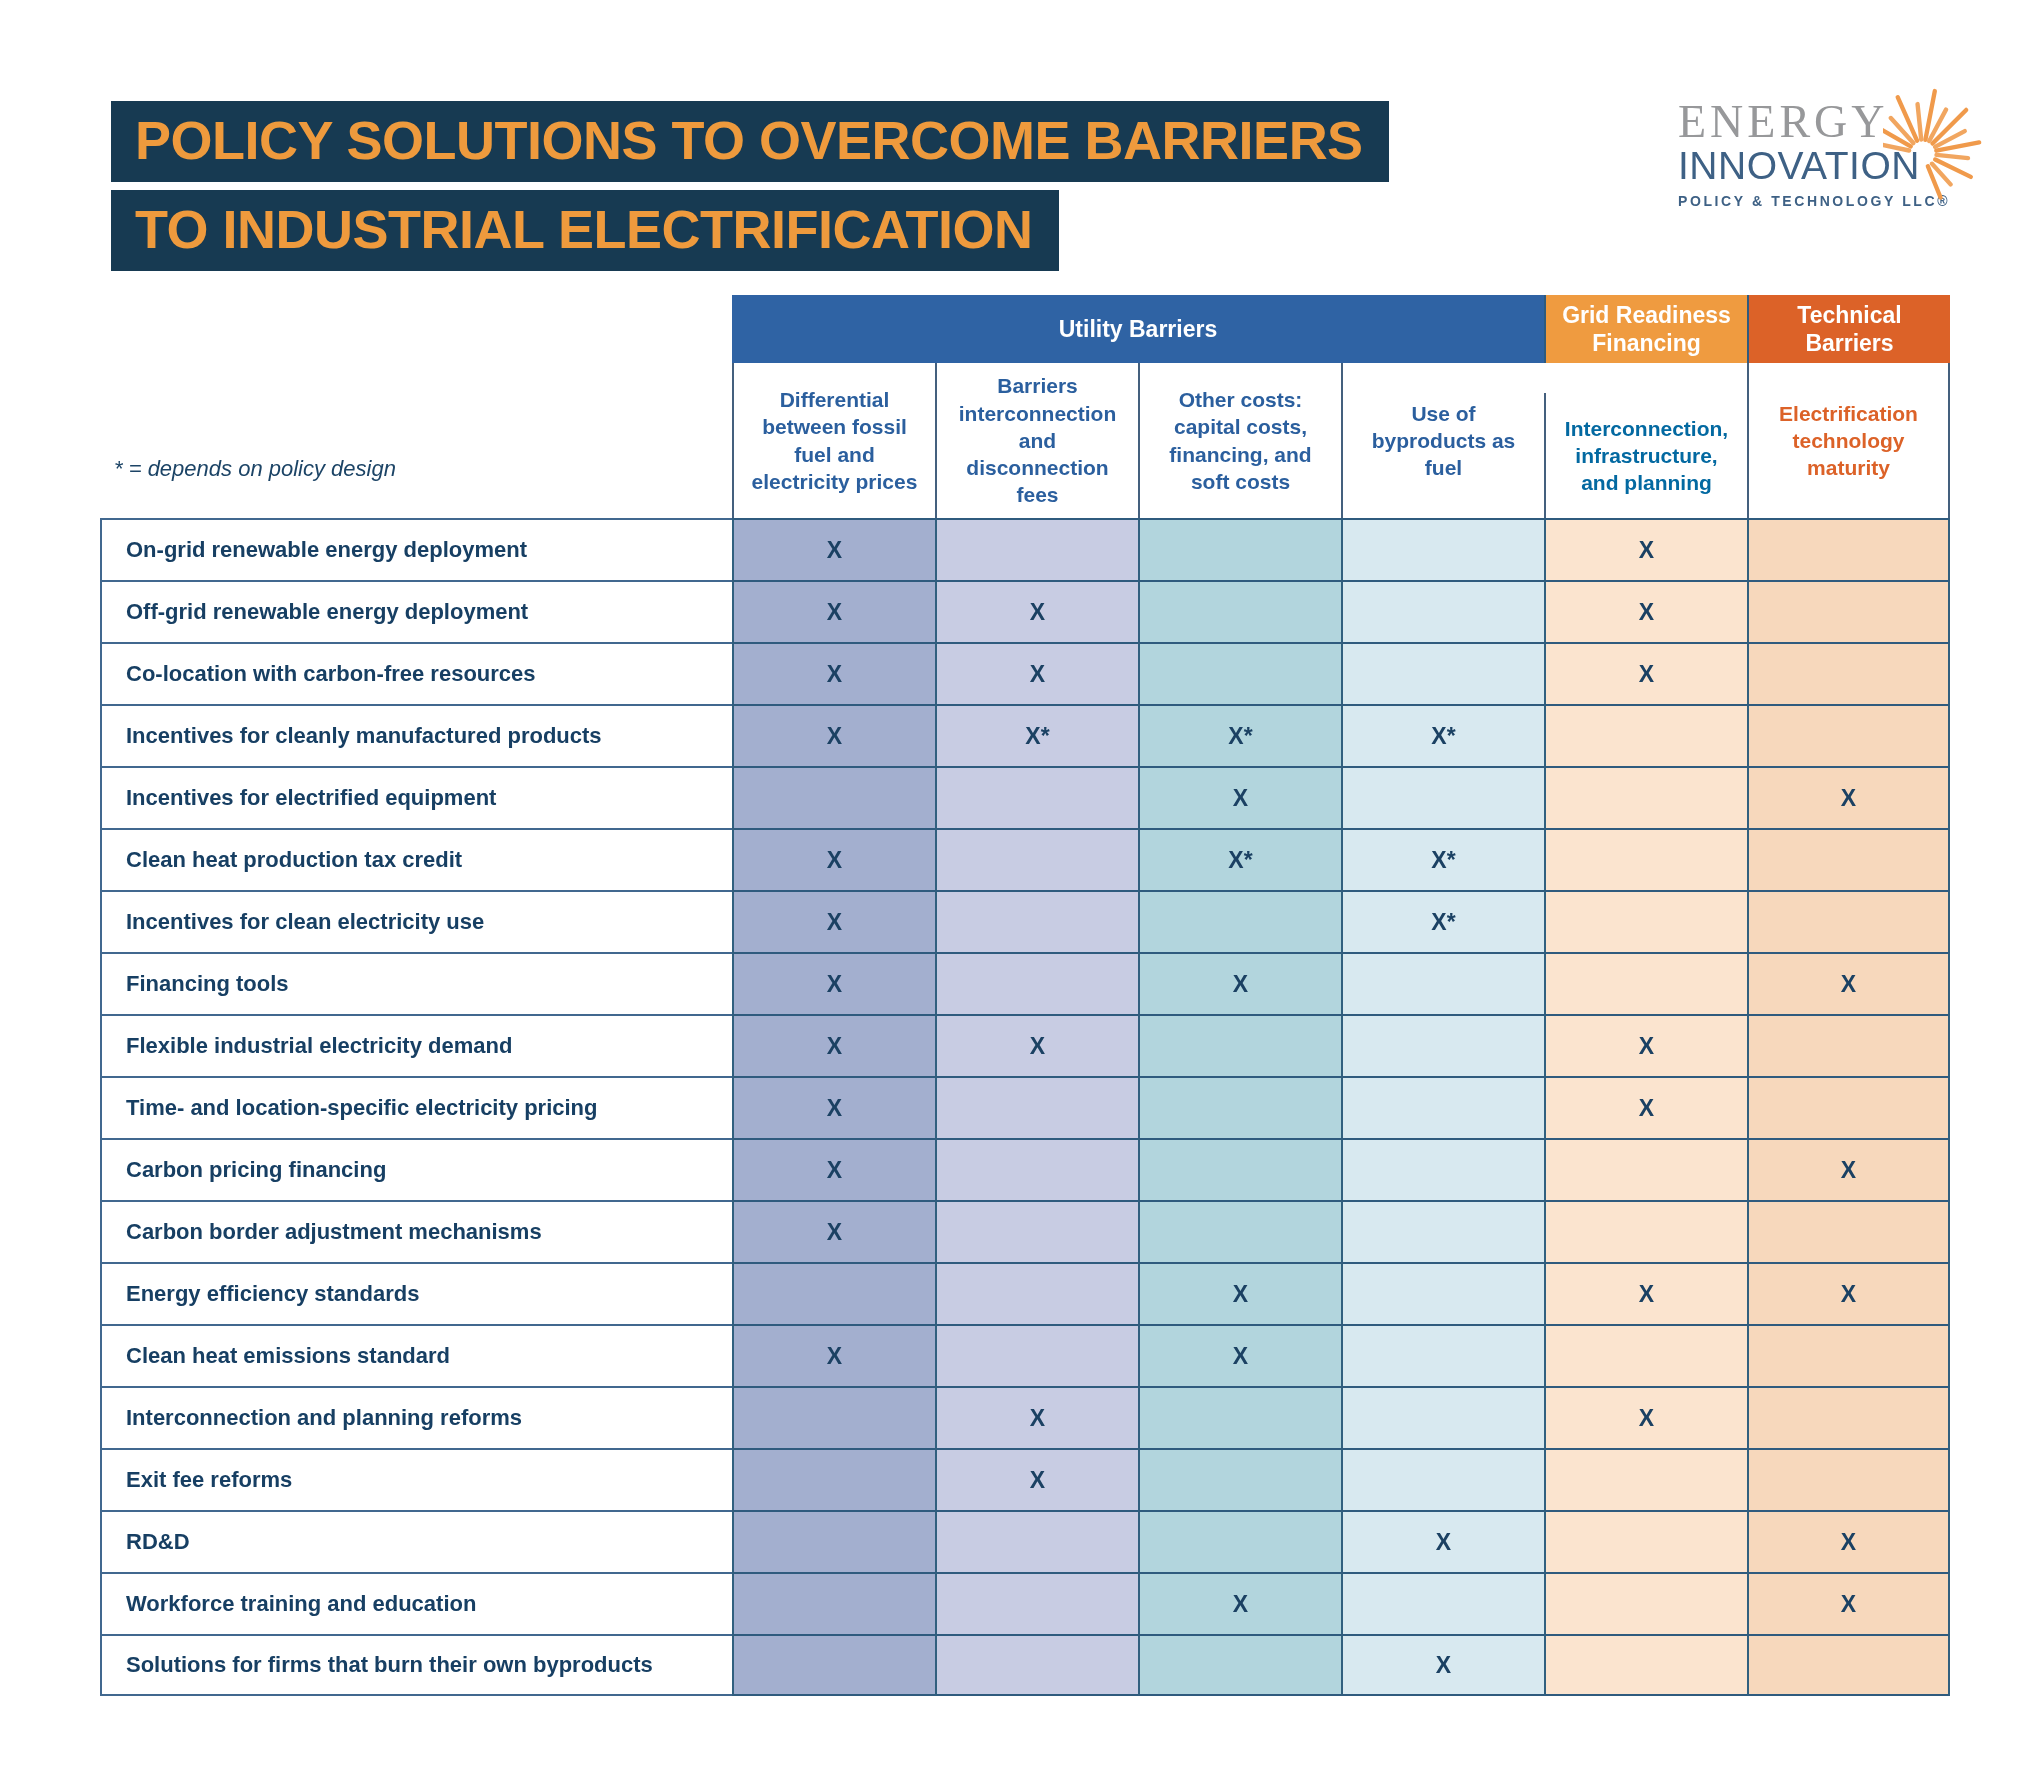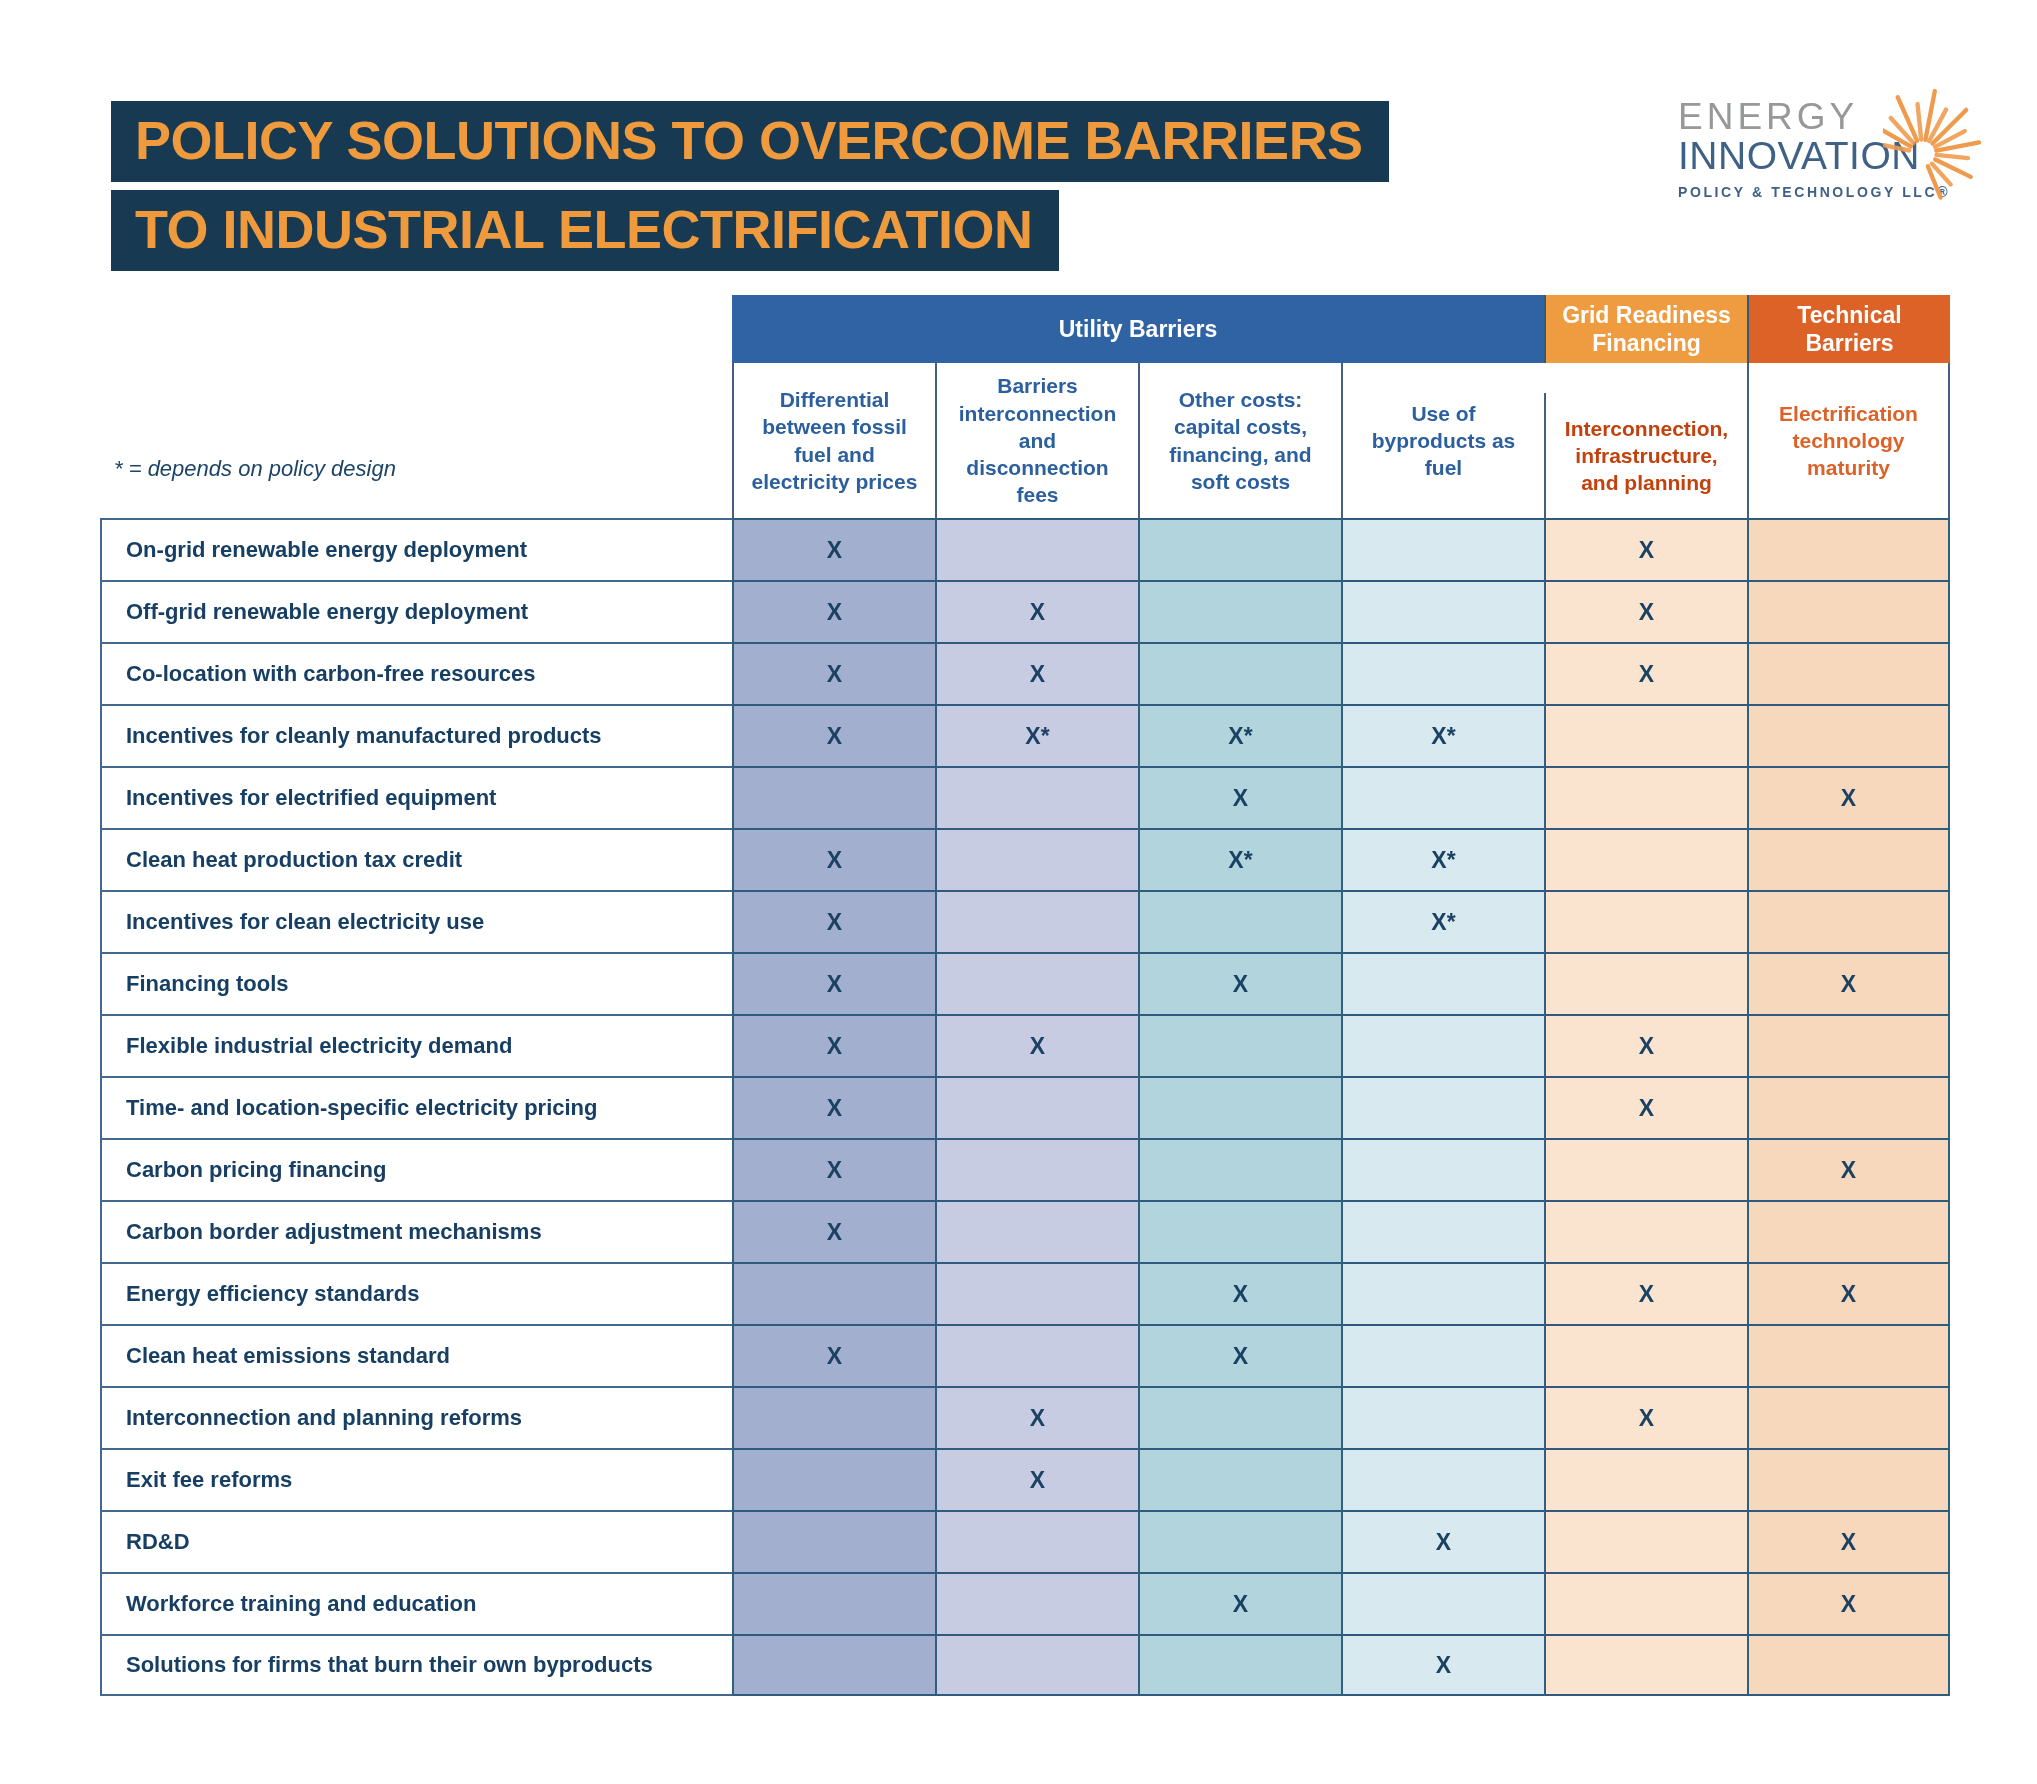--- a/index.html
+++ b/index.html
@@ -23,21 +23,21 @@
     font-size: 54px;
     line-height: 1;
     letter-spacing: -0.5px;
     padding: 12px 26px 15px 24px;
     margin-bottom: 8px;
     white-space: nowrap;
   }
 
   
   .logo { position: absolute; left: 1678px; top: 98px; width: 338px; }
-  .logo-energy     { font-size: 37px; font-weight: 400; color: #97989A; letter-spacing: 4px; line-height: 1.04; }
+  .logo-energy     { font-size: 46px; font-weight: 400; color: #97989A; letter-spacing: 4px; line-height: 1.04; font-family: Liberation Serif, serif; }
   .logo-innovation { font-size: 39px; font-weight: 400; color: #3E6185; letter-spacing: 0.5px; line-height: 1.04; }
   .logo-tagline    { font-size: 14px; font-weight: 700; color: #3E6185; letter-spacing: 2.6px; margin-top: 7px; }
   .sunburst { position: absolute; left: 205px; top: -24px; pointer-events: none; }
 
   
   .table {
     position: absolute;
     left: 100px;
     top: 295px;
     display: grid;
@@ -115,21 +115,21 @@
   <div class="table" id="policy-grid">
       <div class="corner"></div>
       <div class="group-cell" style="grid-column: span 4; background: rgb(47, 99, 164); color: rgb(255, 255, 255);">Utility Barriers</div>
       <div class="group-cell gsep" style="grid-column: span 1; background: rgb(239, 155, 64); color: rgb(255, 255, 255);">Grid Readiness Financing</div>
       <div class="group-cell gsep" style="grid-column: span 1; background: rgb(220, 98, 40); color: rgb(255, 255, 255);">Technical Barriers</div>
       <div class="sub-note">* = depends on policy design</div>
       <div class="sub-cell" style="color: rgb(43, 95, 158);">Differential between fossil fuel and electricity prices</div>
       <div class="sub-cell" style="color: rgb(43, 95, 158);">Barriers interconnection and disconnection fees</div>
       <div class="sub-cell" style="color: rgb(43, 95, 158);">Other costs: capital costs, financing, and soft costs</div>
       <div class="sub-cell" style="color: rgb(43, 95, 158);">Use of byproducts as fuel</div>
-      <div class="sub-cell" style="color: #c2410c; margin-top: 30px;">Interconnection, infrastructure, and planning</div>
+      <div class="sub-cell" style="color: #0369a1; margin-top: 30px;">Interconnection, infrastructure, and planning</div>
       <div class="sub-cell lastcol" style="color: rgb(220, 98, 40);">Electrification technology maturity</div>
       <div class="row-label">On-grid renewable energy deployment</div>
       <div class="mcell" style="background: rgb(163, 175, 207);">X</div>
       <div class="mcell" style="background: rgb(200, 204, 227);"></div>
       <div class="mcell" style="background: rgb(178, 213, 221);"></div>
       <div class="mcell" style="background: rgb(216, 233, 240);"></div>
       <div class="mcell" style="background: rgb(251, 228, 207);">X</div>
       <div class="mcell lastcol" style="background: rgb(247, 216, 188);"></div>
       <div class="row-label">Off-grid renewable energy deployment</div>
       <div class="mcell" style="background: rgb(163, 175, 207);">X</div>

